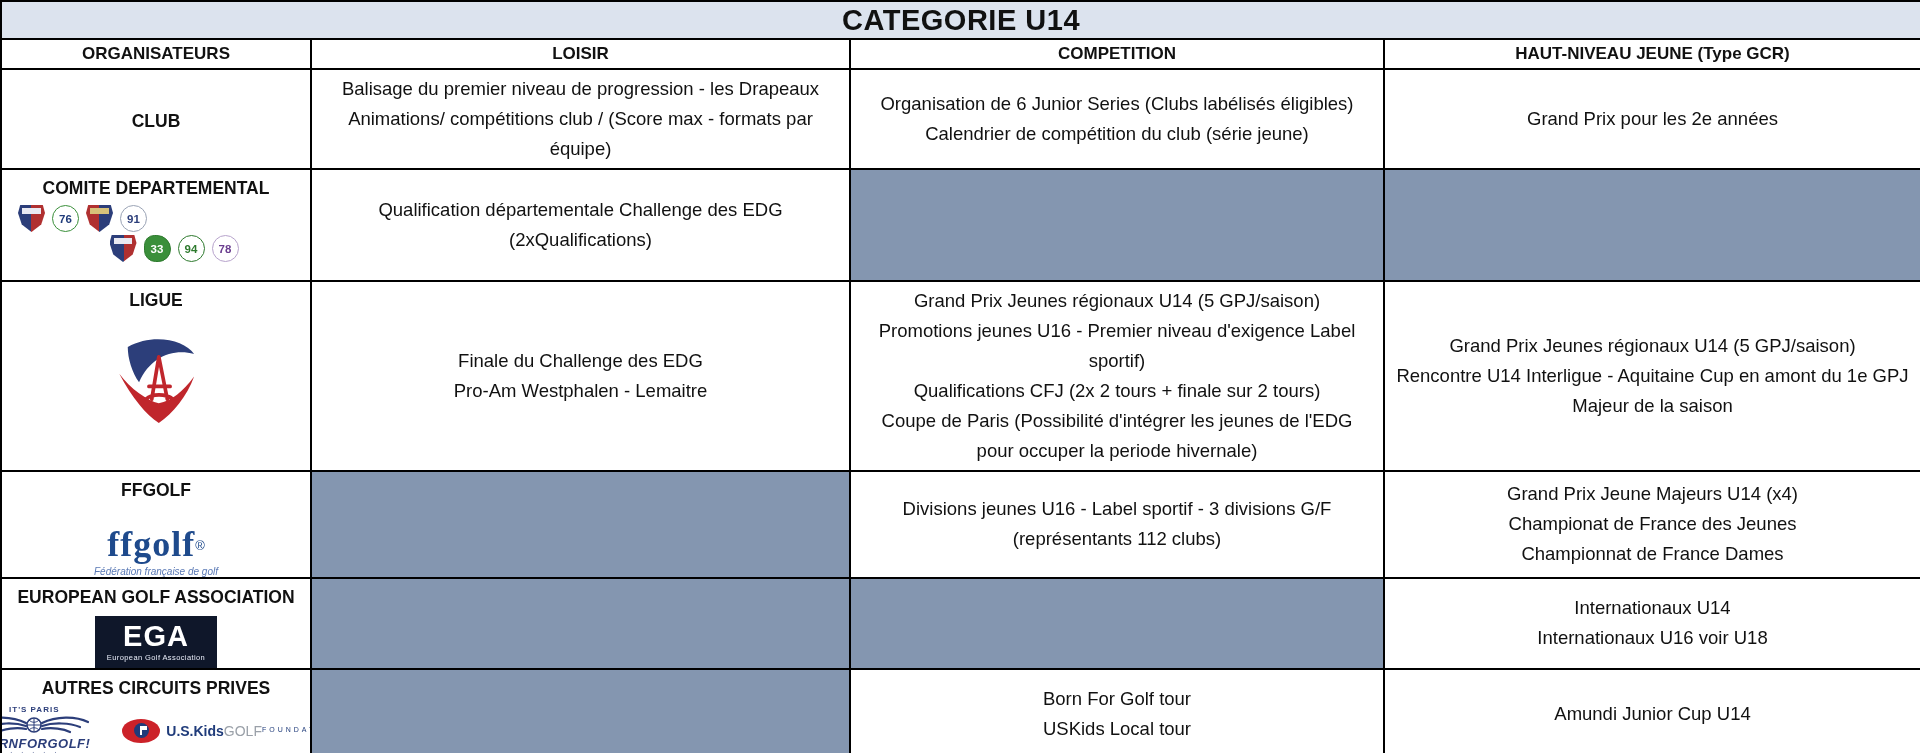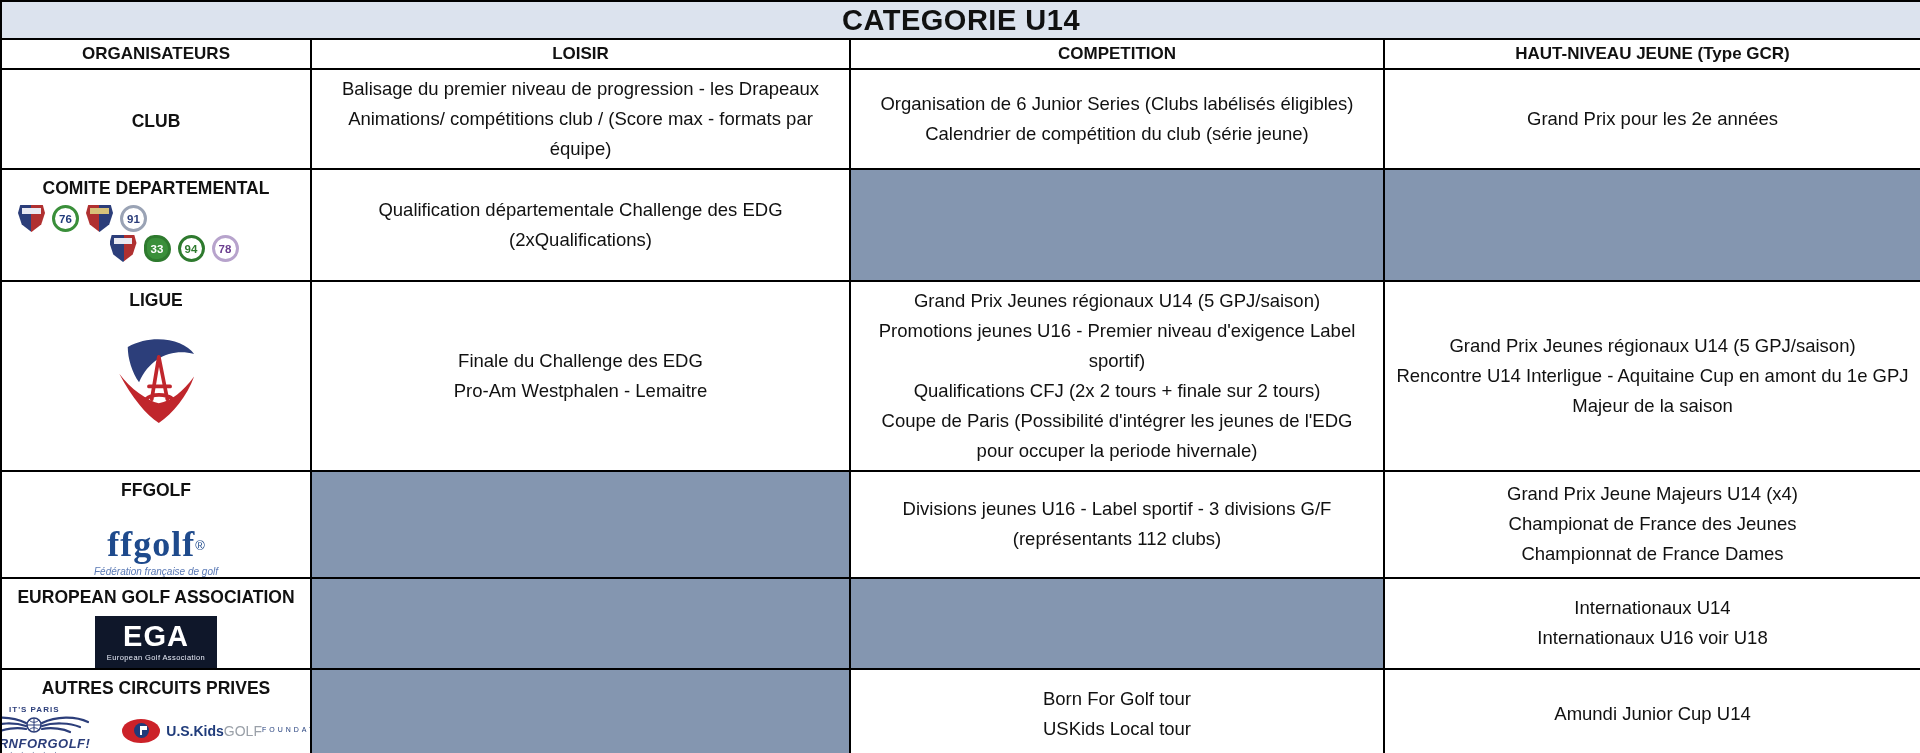--- a/index.html
+++ b/index.html
@@ -10,21 +10,21 @@
   .title-cell { font-size:29px; font-weight:bold; letter-spacing:0.5px; }
   th.col-h { font-size:17px; font-weight:bold; padding:2px 4px; background:#fff; }
   .txt { white-space:pre-line; font-size:18.5px; line-height:1.62; padding:4px 10px; }
   .org-label { font-weight:bold; font-size:17.5px; padding-top:4px; }
   .org-cell { vertical-align:top; padding-top:4px; }
   
   .dept-rows { display:flex; flex-direction:column; gap:3px; margin-top:6px; }
   .dept-row { display:flex; gap:7px; align-items:center; }
   .dept-row.r1 { justify-content:flex-start; padding-left:16px; }
   .dept-row.r2 { justify-content:center; padding-left:36px; }
-  .dl { width:27px; height:27px; border-radius:50%; border:3px solid #fca5a5; background:#fff;
+  .dl { width:27px; height:27px; border-radius:50%; border:1px solid #fca5a5; background:#fff;
         display:flex; align-items:center; justify-content:center; font-size:11.5px; font-weight:bold; }
   .dl-crest { border-radius:0; border:none;
         clip-path:polygon(8% 0, 92% 0, 100% 30%, 86% 72%, 50% 100%, 14% 72%, 0 30%);
         background:linear-gradient(90deg,#2c3e7a 50%,#b03030 50%); position:relative; }
   .dl-crest::after { content:""; position:absolute; top:3px; left:15%; right:15%; height:6px; background:#e9e9f2; }
   .dl-crest.gold { background:linear-gradient(90deg,#b03030 50%,#2c3e7a 50%); }
   .dl-crest.gold::after { background:#d8c27a; }
   .n76 { color:#1f3b7a; border-color:#3a8f3a; }
   .n91 { color:#2c3e7a; border-color:#9aa3b5; }
   .n33 { color:#fff; background:#3a8f3a; border-color:#2e7a2e; border-radius:40% 55% 50% 45%; }

